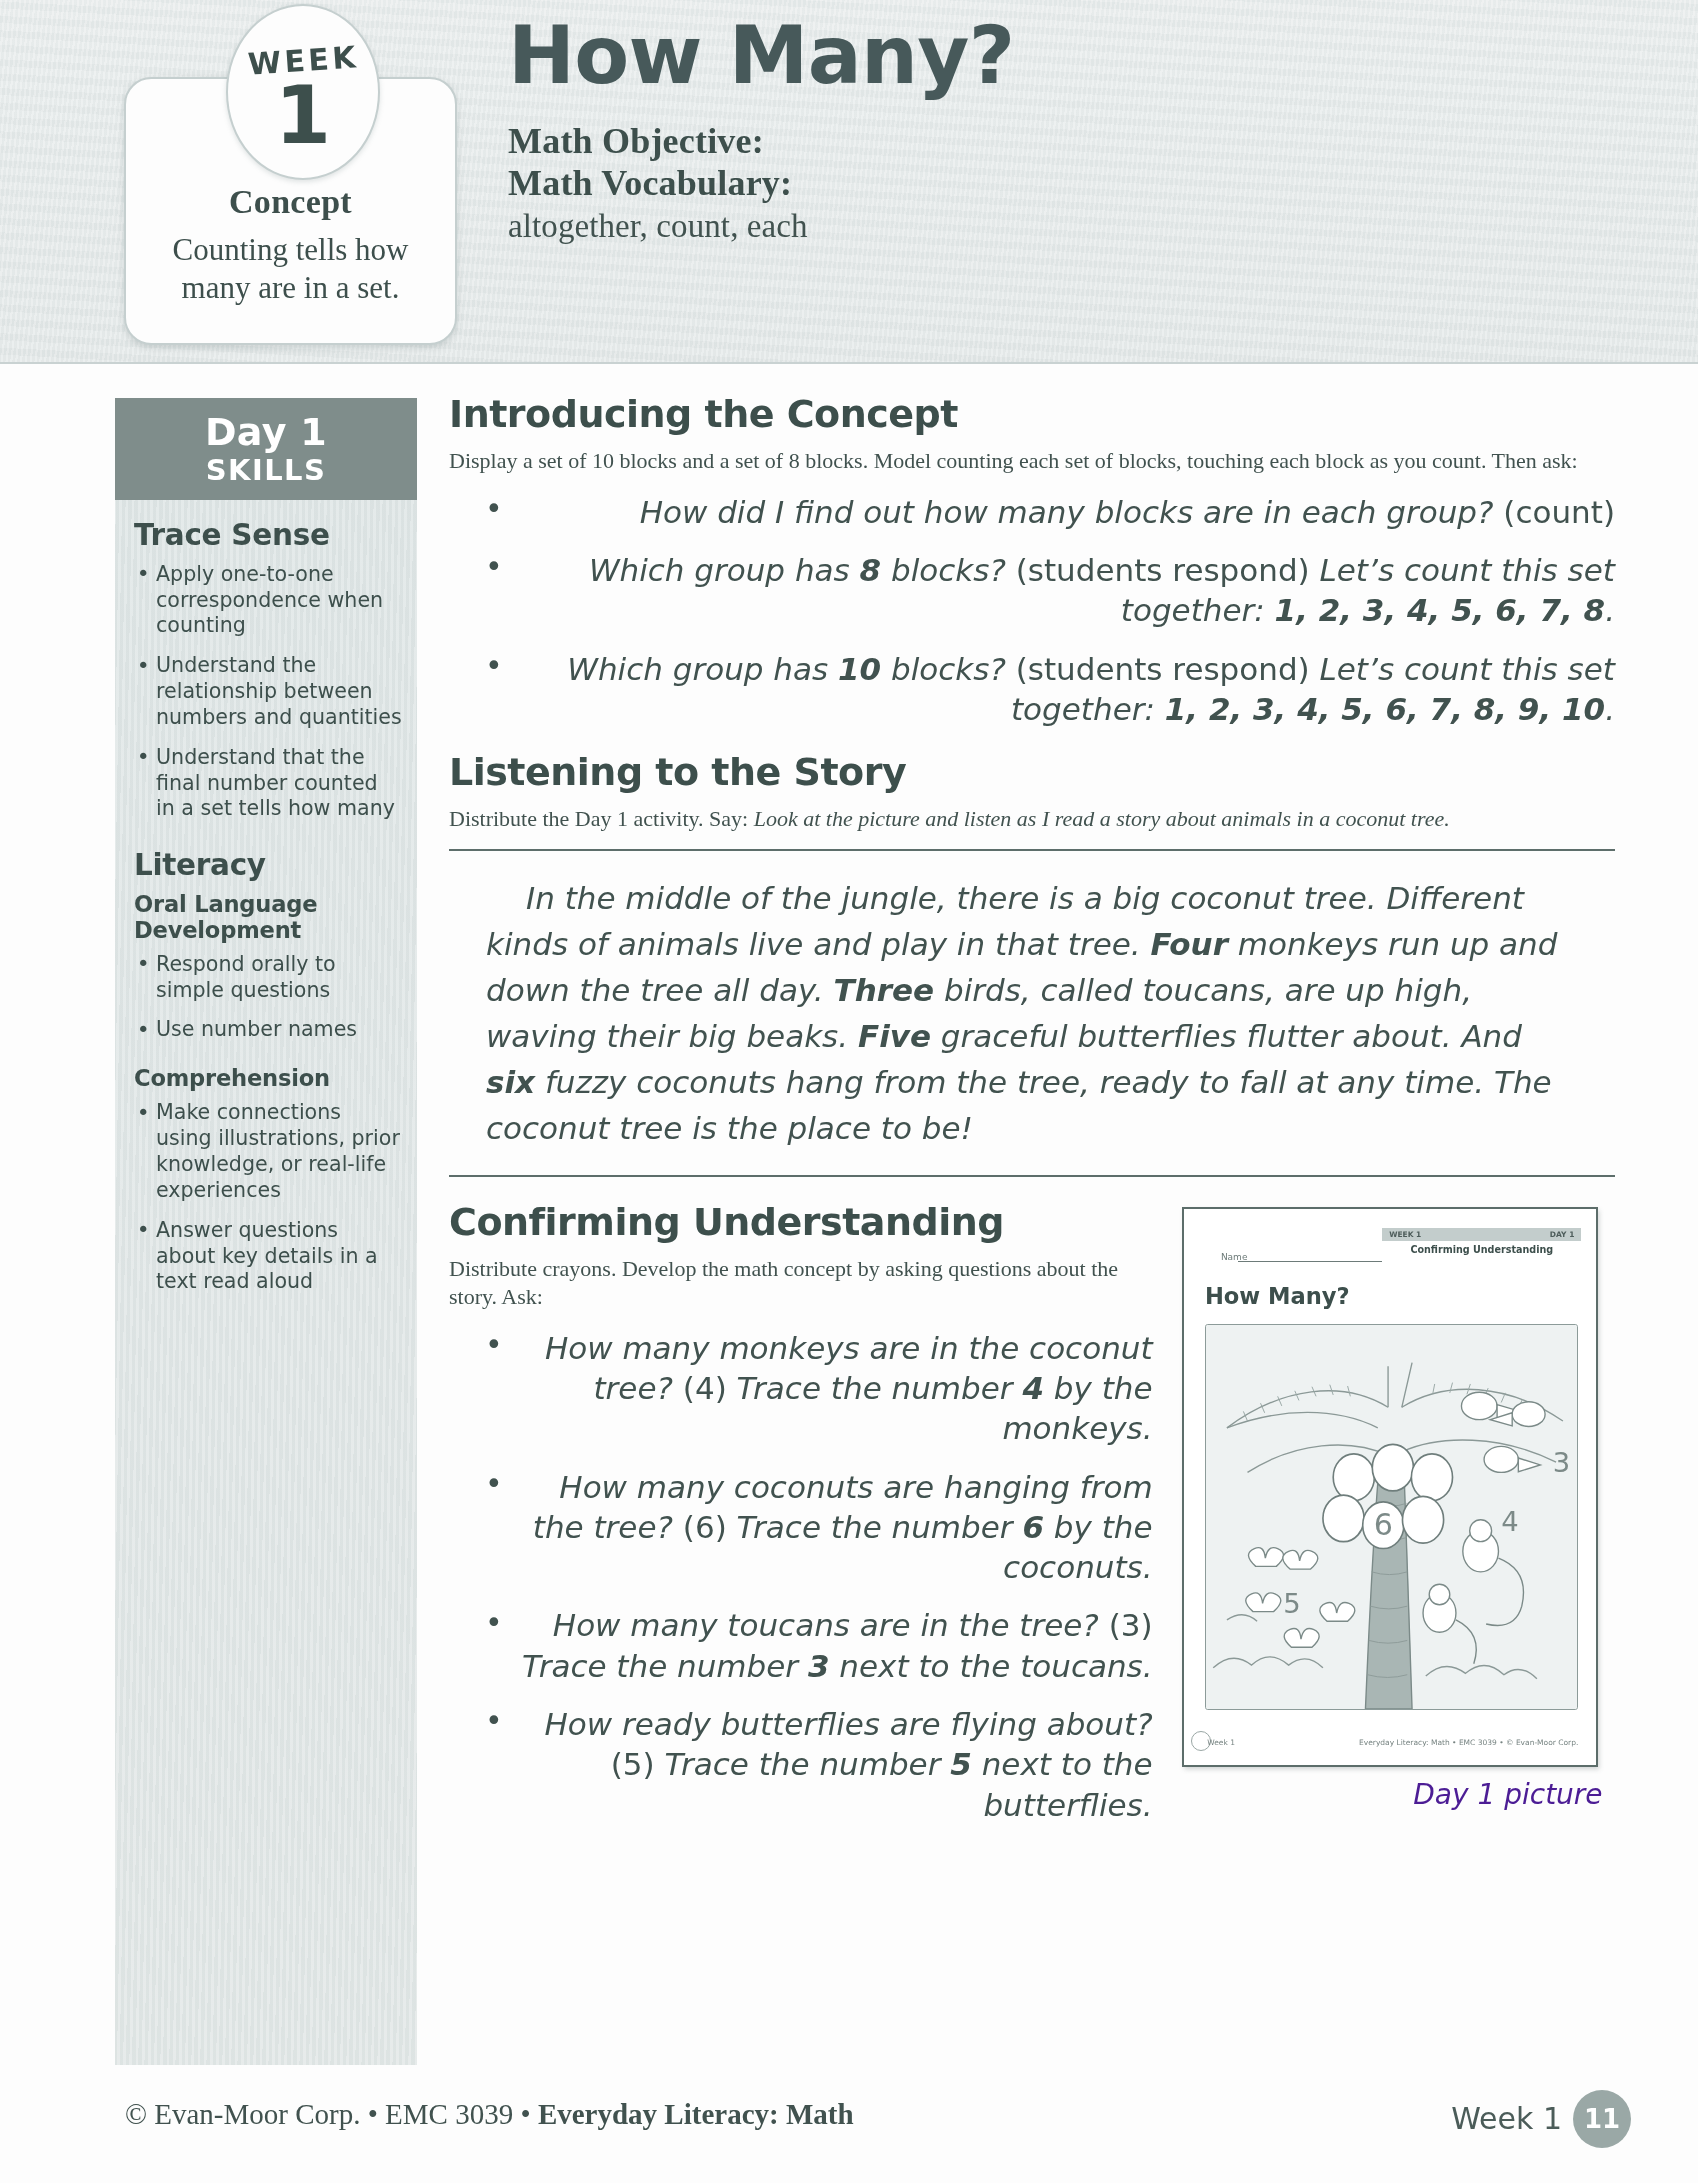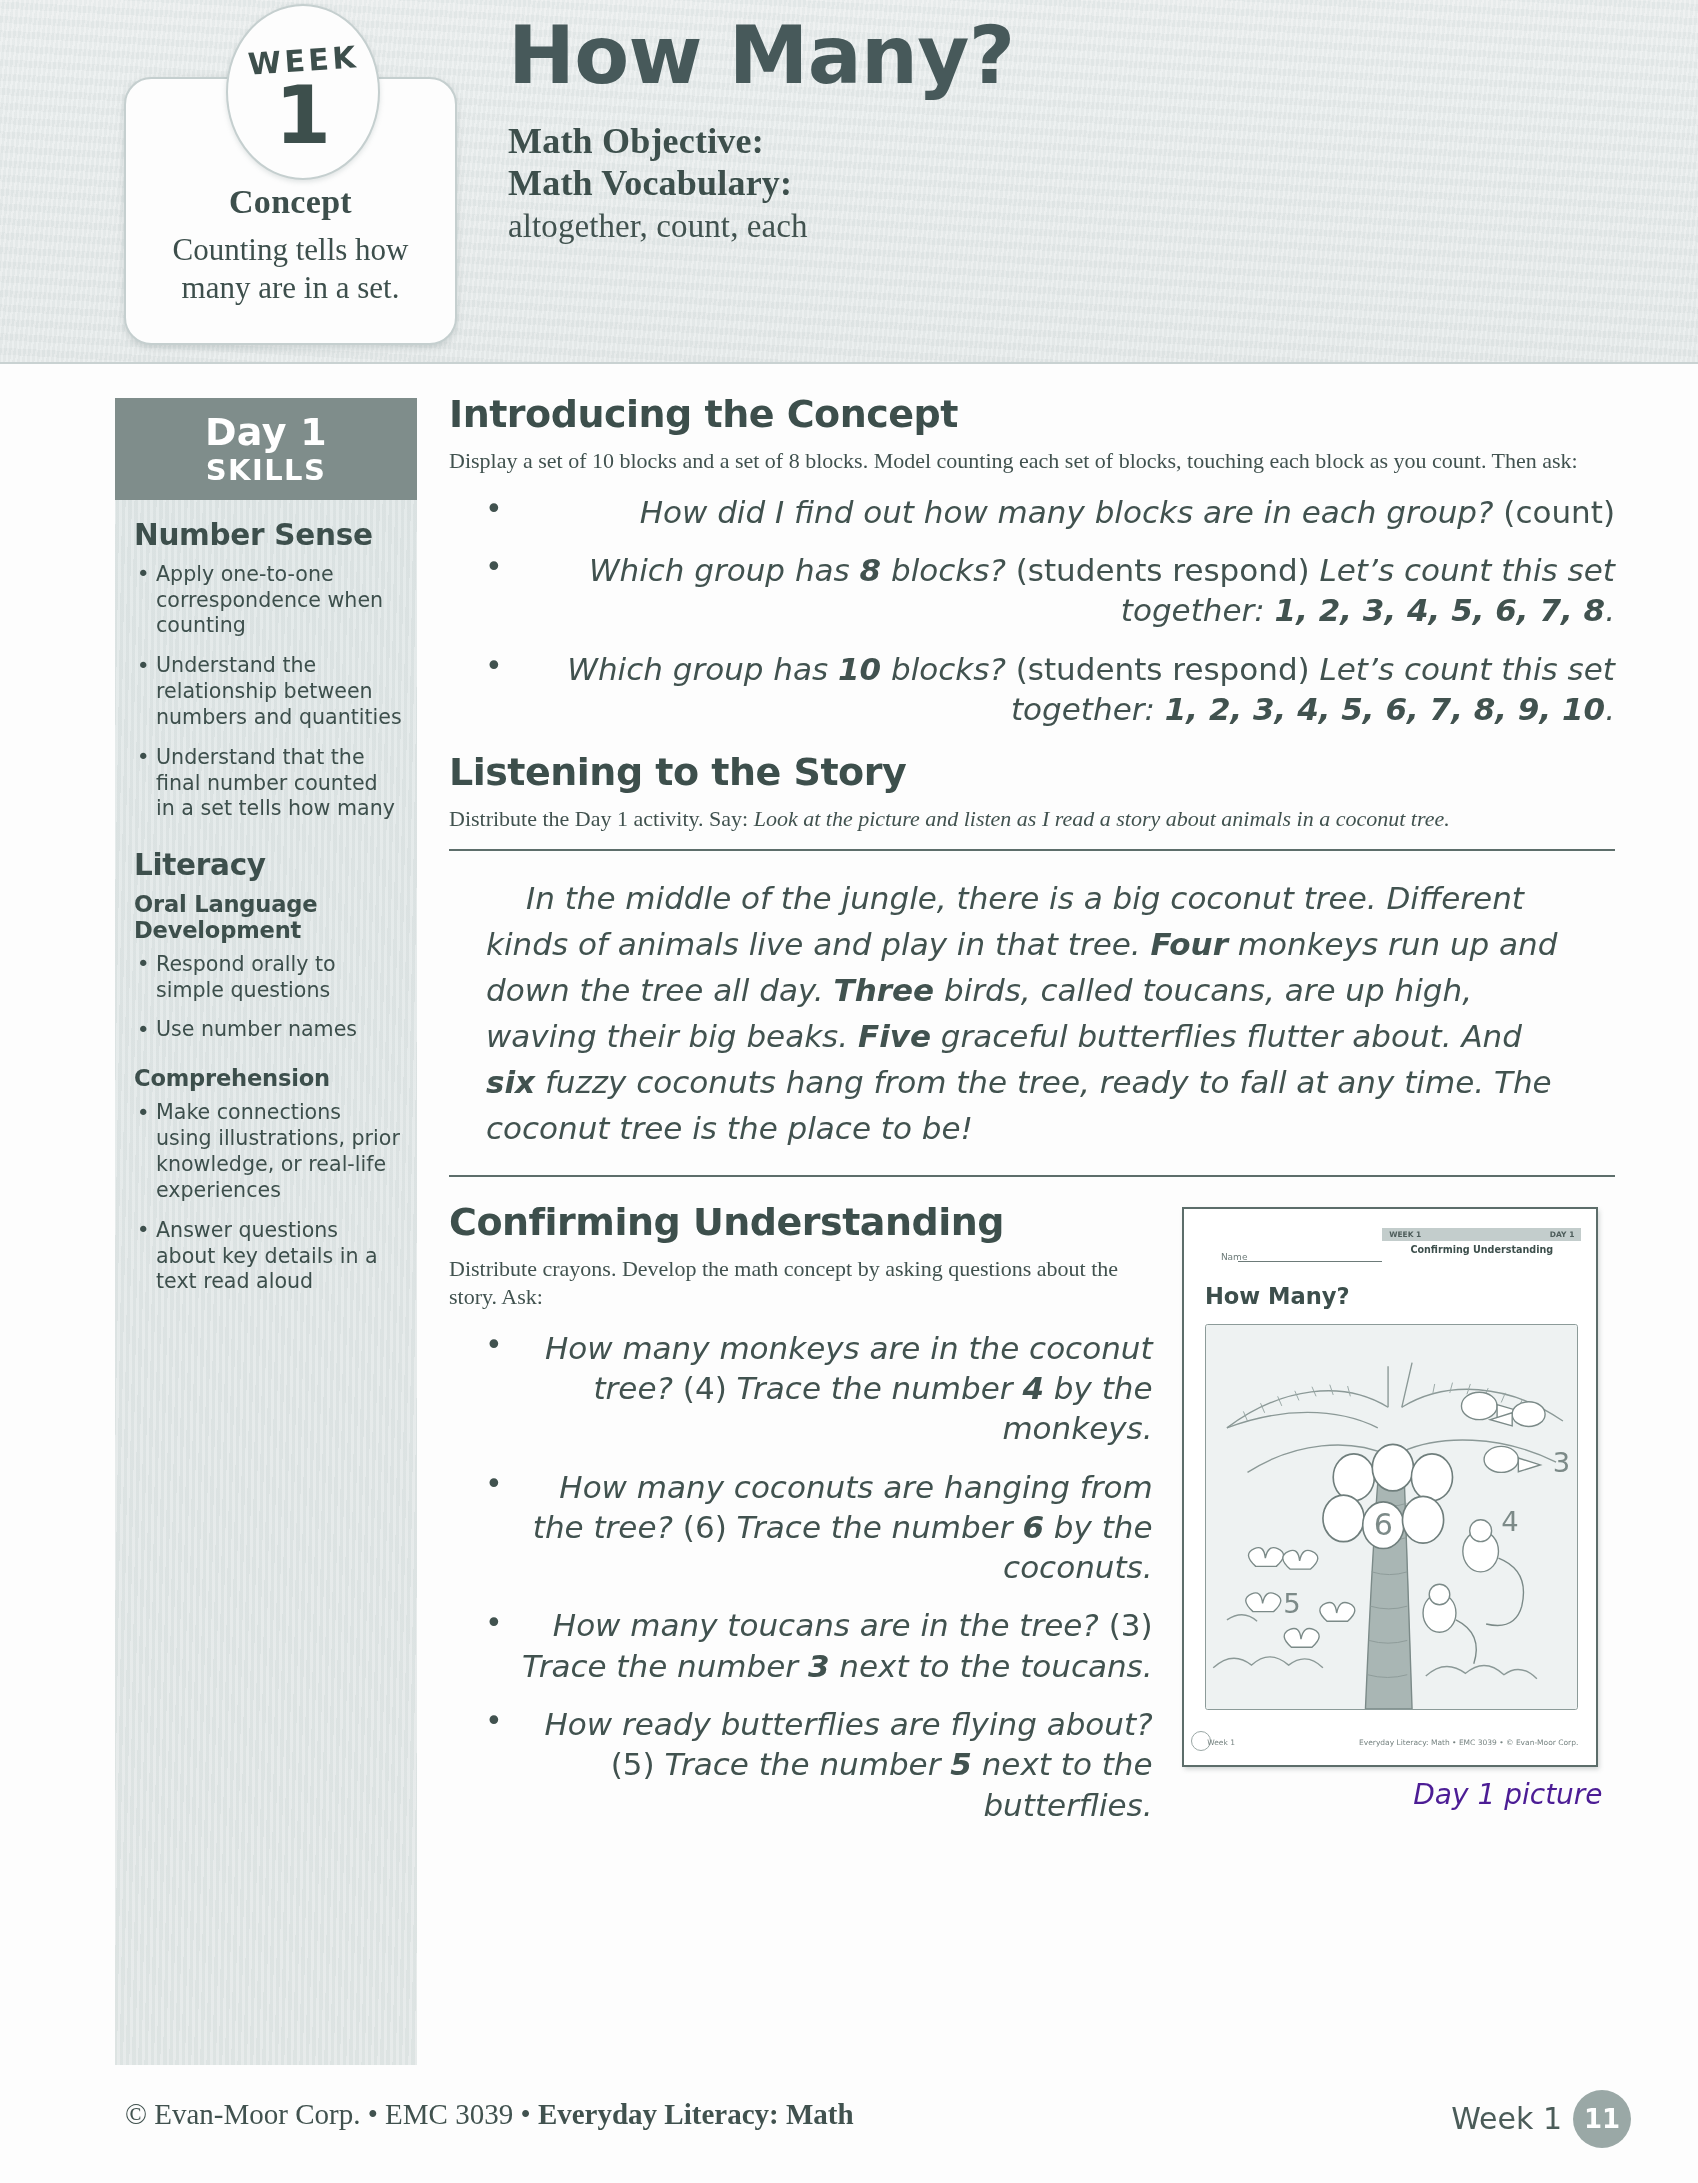--- a/index.html
+++ b/index.html
@@ -231,21 +231,21 @@
   </div>
 
   <div class="sidebar">
     <div class="sidebar-noise"></div>
     <div class="day-head">
       <div class="d1">Day 1</div>
       <div class="sk">SKILLS</div>
     </div>
     <div class="side-body">
 
-      <h3 class="sec-h">Number Sense</h3>
+      <h3 class="sec-h">Trace Sense</h3>
       <ul class="side-list">
         <li>Apply one-to-one correspondence when counting</li>
         <li>Understand the relationship between numbers and quantities</li>
         <li>Understand that the final number counted in a set tells how many</li>
       </ul>
 
       <h3 class="sec-h spaced">Literacy</h3>
 
       <h4 class="sub-h">Oral Language Development</h4>
       <ul class="side-list">

